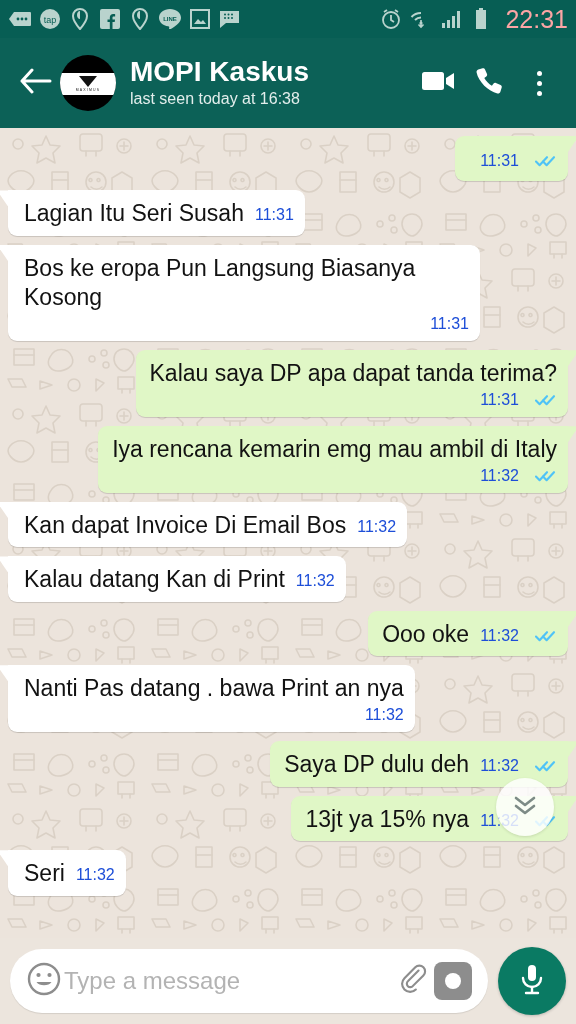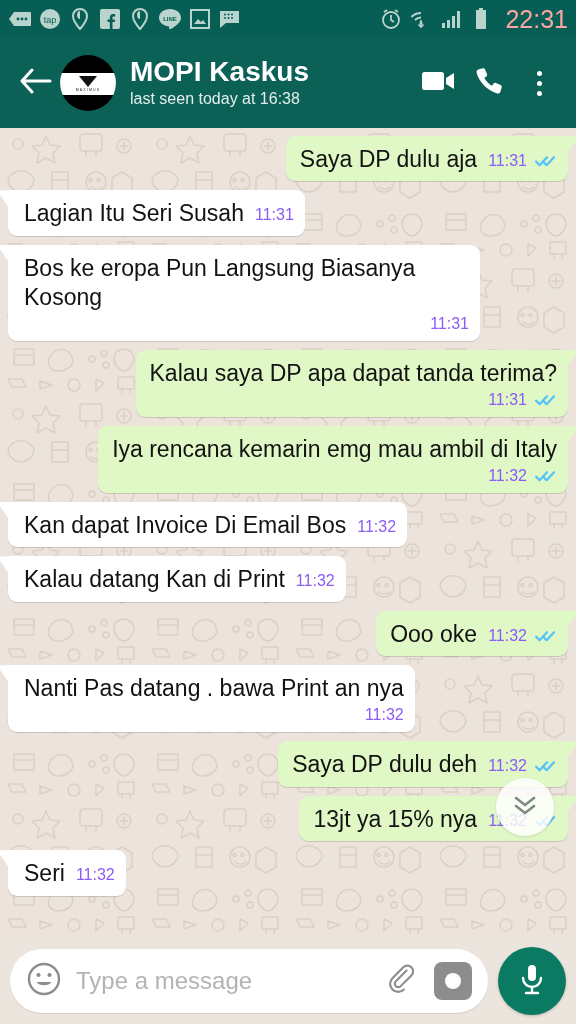--- a/index.html
+++ b/index.html
@@ -91,22 +91,22 @@
   }
   .bubble.out::before{
     content:""; position:absolute; top:0; right:-11px; width:11px; height:16px;
     background:#e0f7c6; clip-path:polygon(0 0,0 100%,100% 0);
   }
 
   .btxt { white-space:pre-wrap; word-wrap:break-word; }
 
   
   .meta {
-    display:inline-flex; align-items:center; gap:8px;
-    font-size:16px; color:#8b5cf6; vertical-align:baseline;
+    display:inline-flex; align-items:center; gap:16px;
+    font-size:16px; color:#1d4ed8; vertical-align:baseline;
     margin-left:11px; position:relative; top:-1px; white-space:nowrap;
   }
   
   .meta.block { display:flex; justify-content:flex-end; margin:1px 0 0 0; top:0; }
 
   .ticks { display:inline-block; width:22px; height:14px; flex:0 0 auto; }
   .ticks svg { display:block; }
 
   
   .scrolldown {
@@ -117,21 +117,21 @@
     display:flex; align-items:center; justify-content:center; z-index:5;
   }
 
   
   .inputbar {
     position:absolute; left:0; bottom:0; width:576px; height:86px;
     display:flex; align-items:center; padding:0 10px; gap:10px;
   }
   .inputpill {
     flex:1; height:64px; background:#fff; border-radius:32px;
-    display:flex; align-items:center; padding:0 16px 0 14px; gap:12px;
+    display:flex; align-items:center; padding:0 16px 0 14px; gap:0;
     box-shadow:0 1px 1px rgba(0,0,0,.10);
   }
   .emoji-btn { width:40px; height:40px; flex:0 0 auto; display:flex;
                align-items:center; justify-content:center; }
   .ph { flex:1; font-size:24px; color:#b3b3b3; white-space:nowrap;
         overflow:hidden; text-overflow:ellipsis; }
   .clip-btn { width:42px; height:42px; flex:0 0 auto; display:flex;
               align-items:center; justify-content:center; }
   .cam-btn { width:38px; height:38px; border-radius:8px; background:#8d8d8d;
              flex:0 0 auto; display:flex; align-items:center;
@@ -314,21 +314,21 @@
             <path d="M118 114h16v12h-16z"></path>
               <path d="M122 126v4M130 126v4"></path>
           </g>
         </pattern>
       </defs>
       <rect width="576" height="810" fill="url(#doodle)"></rect>
     </svg>
 
     <div class="msgs" id="msgs">
         <div class="row out">
-          <div class="bubble out"><span class="btxt">Saya DP dulu aja</span><span class="meta">
+          <div class="bubble out"><span class="meta">
               <span>11:31</span>
               <span class="ticks">
                 <svg width="22" height="14" viewBox="0 0 22 14">
                   <path d="M1 7.6l3.6 3.6L12 3.2" fill="none" stroke="#4fc3f7" stroke-width="2.1" stroke-linecap="round" stroke-linejoin="round"></path>
                   <path d="M8 7.6l3.6 3.6L19 3.2" fill="none" stroke="#4fc3f7" stroke-width="2.1" stroke-linecap="round" stroke-linejoin="round"></path>
                 </svg>
               </span>
             </span></div>
         </div>
         <div class="row in">

